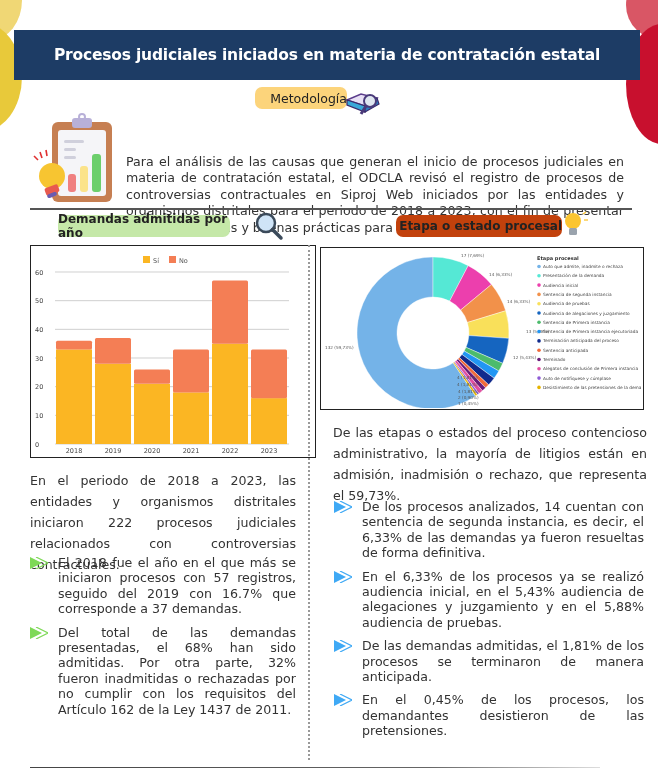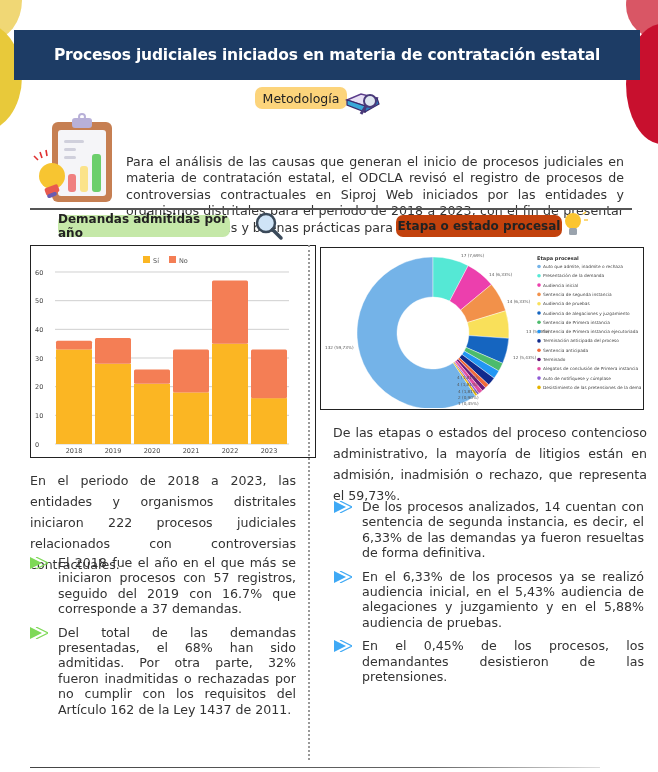--- a/index.html
+++ b/index.html
@@ -8,21 +8,21 @@
 
   .deco { position: absolute; border-radius: 50%; }
   .deco-y1 { left: -40px; top: -40px; width: 62px; height: 80px; background: #f0d775; }
   .deco-y2 { left: -60px; top: 22px; width: 82px; height: 110px; background: #e8c93a; }
   .deco-r1 { right: -40px; top: -30px; width: 72px; height: 70px; background: #d95665; }
   .deco-r2 { right: -40px; top: 24px; width: 72px; height: 120px; background: #c8102e; }
 
   .banner { position: absolute; left: 14px; top: 30px; width: 626px; height: 50px; background: #1d3c65; display: flex; align-items: center; justify-content: center; }
   .banner-title { color: #fff; font-weight: bold; font-size: 15.5px; letter-spacing: -0.2px; }
 
-  .pill { position: absolute; border-radius: 7px; font-size: 12px; color: #222; display: flex; align-items: center; justify-content: center; font-weight: bold; }
+  .pill { position: absolute; border-radius: 7px; font-size: 12px; color: #222; display: flex; align-items: center; justify-content: flex-end; font-weight: bold; }
   .pill-metodo { left: 255px; top: 87px; width: 92px; height: 22px; background: #fcd47b; font-weight: normal; font-size: 12.5px; }
   .pill-demandas { left: 58px; top: 215px; width: 172px; height: 22px; background: #c5e8a8; }
   .pill-etapa { left: 396px; top: 215px; width: 166px; height: 22px; background: #c2410c; }
 
   .intro { position: absolute; left: 126px; top: 120px; width: 498px; font-size: 12.6px; line-height: 16.4px; text-align: justify; color: #333; margin-top: 34px; }
 
   .hr { position: absolute; height: 2px; background: #555; }
   .hr-top { left: 30px; top: 208px; width: 602px; }
   .hr-bottom { left: 30px; top: 767px; width: 570px; height: 1px; background: linear-gradient(to right, #444 0%, #666 70%, #ddd 100%); }
 
@@ -242,17 +242,24 @@
         <path d="M0 0 L12 6 L0 12 Z" fill="#3fa9f5"></path>
         <path d="M6 0 L18 6 L6 12" fill="none" stroke="#3fa9f5" stroke-width="1.2"></path>
       </svg>
     <span class="bullet-text">En el 6,33% de los procesos ya se realizó audiencia inicial, en el 5,43% audiencia de alegaciones y juzgamiento y en el 5,88% audiencia de pruebas.</span>
   </li>
   <li>
     <svg class="arrow" viewBox="0 0 18 12">
         <path d="M0 0 L12 6 L0 12 Z" fill="#3fa9f5"></path>
         <path d="M6 0 L18 6 L6 12" fill="none" stroke="#3fa9f5" stroke-width="1.2"></path>
       </svg>
+    <span class="bullet-text">De las demandas admitidas, el 1,81% de los procesos se terminaron de manera anticipada.</span>
+  </li>
+  <li>
+    <svg class="arrow" viewBox="0 0 18 12">
+        <path d="M0 0 L12 6 L0 12 Z" fill="#3fa9f5"></path>
+        <path d="M6 0 L18 6 L6 12" fill="none" stroke="#3fa9f5" stroke-width="1.2"></path>
+      </svg>
     <span class="bullet-text">En el 0,45% de los procesos, los demandantes desistieron de las pretensiones.</span>
   </li>
 </ul>
 
 <div class="hr hr-bottom"></div>
 
 </body></html>

